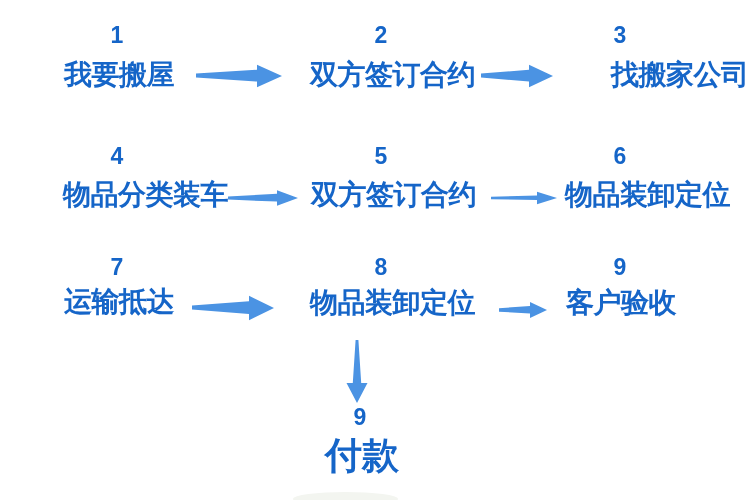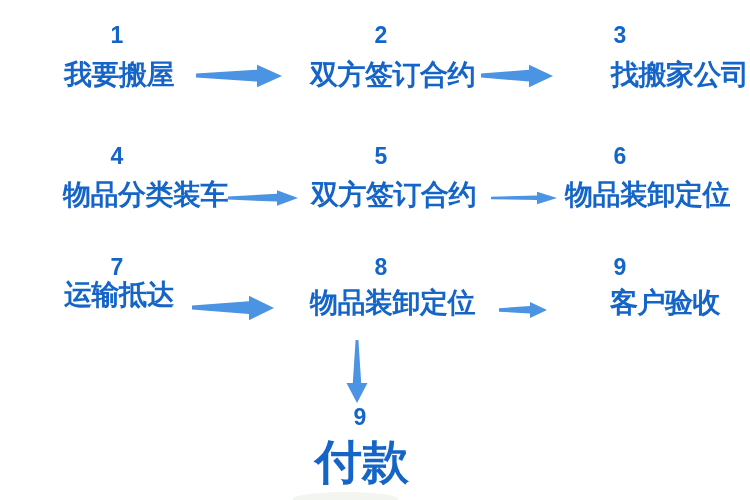--- a/index.html
+++ b/index.html
@@ -33,21 +33,21 @@
     letter-spacing: -0.5px;
     line-height: 1.1;
     white-space: nowrap;
   }
   .final-label {
     position: absolute;
     left: 282px;
     top: 436px;
     width: 160px;
     text-align: center;
-    font-size: 47px;
+    font-size: 37px;
     font-weight: 700;
     color: var(--text-blue);
     letter-spacing: 0px;
     line-height: 1.1;
   }
   .arrow {
     position: absolute;
     color: var(--arrow-blue);
   }
   .arrow svg { display: block; }
@@ -102,23 +102,23 @@
   <div class="arrow" style="left:491px; top:189px;">
     <svg width="66" height="18" viewBox="0 0 66 18" aria-hidden="true">
       <polygon points="0,7.7 46,6.4 46,2.8 66,9 46,15.2 46,11 0,10.3"></polygon>
     </svg>
   </div>
 
   <div class="step-num" style="left:87px;  top:256px;">7</div>
   <div class="step-num" style="left:351px; top:256px;">8</div>
   <div class="step-num" style="left:590px; top:256px;">9</div>
 
-  <div class="step-label" style="left:64px;  top:280px;text-align:center;">运输抵达</div>
+  <div class="step-label" style="left:64px;  top:287px;text-align:center;">运输抵达</div>
   <div class="step-label" style="left:310px; top:288px;font-family:Liberation Serif, serif;">物品装卸定位</div>
-  <div class="step-label" style="left:566px; top:288px;margin-left:44px;">客户验收</div>
+  <div class="step-label" style="left:566px; top:288px;">客户验收</div>
 
   <div class="arrow" style="left:192px; top:295px;">
     <svg width="82" height="26" viewBox="0 0 82 26" aria-hidden="true">
       <polygon points="0,10.4 57,6.2 57,0.8 82,13 57,25.2 57,19 0,14.6"></polygon>
     </svg>
   </div>
   <div class="arrow" style="left:499px; top:301px;">
     <svg width="48" height="18" viewBox="0 0 48 18" aria-hidden="true">
       <polygon points="0,7.2 31,5 31,1 48,9 31,17 31,12.4 0,10.8"></polygon>
     </svg>

